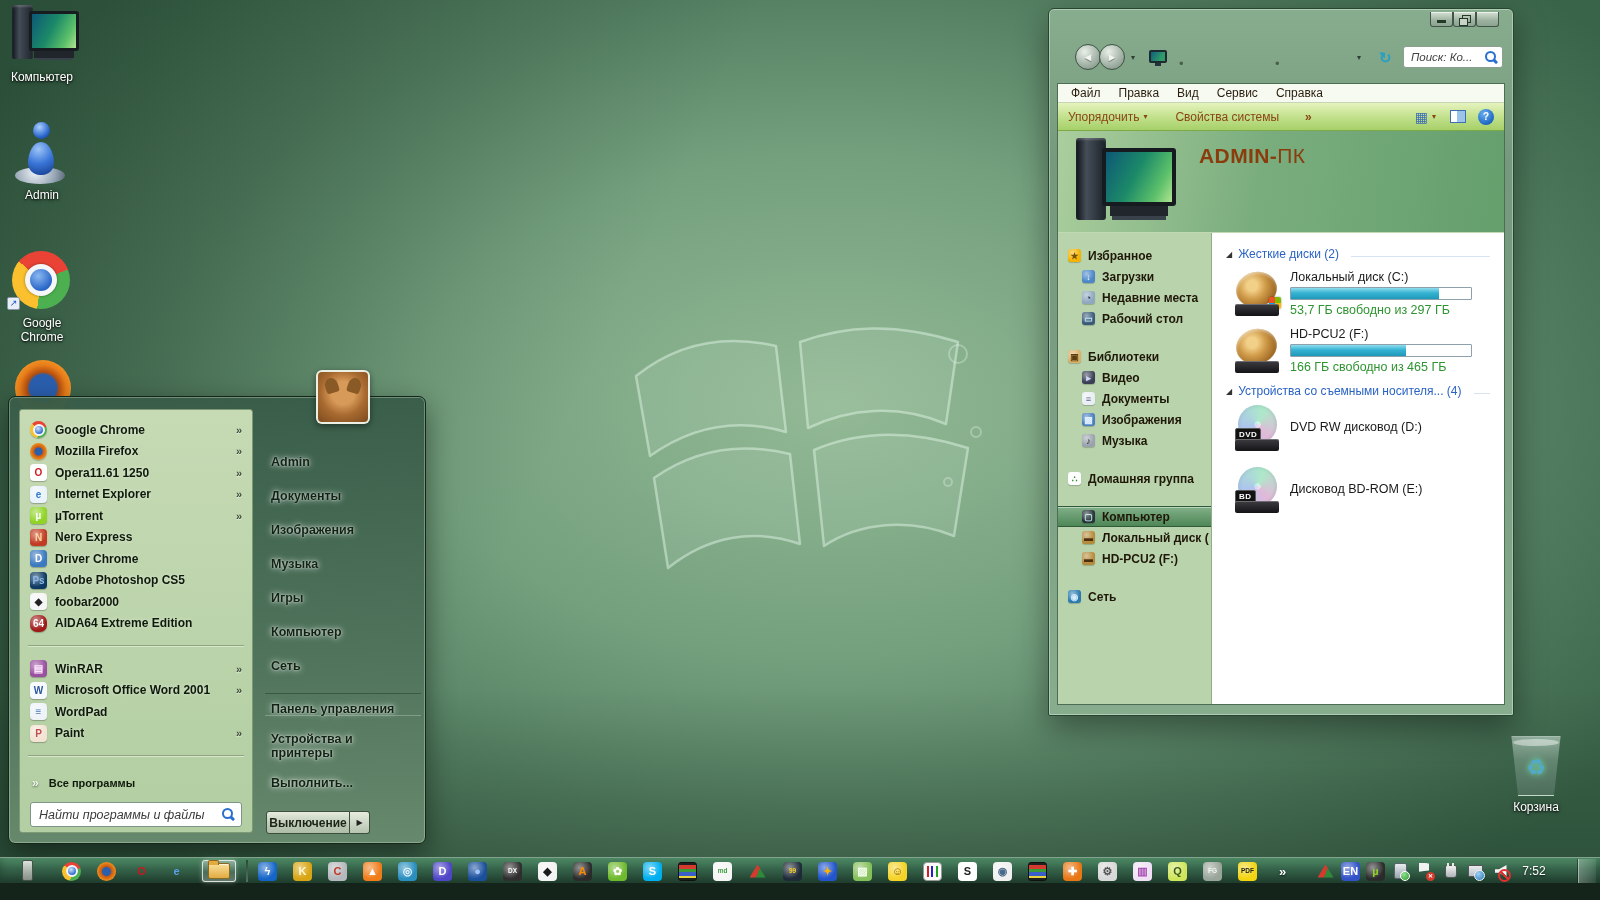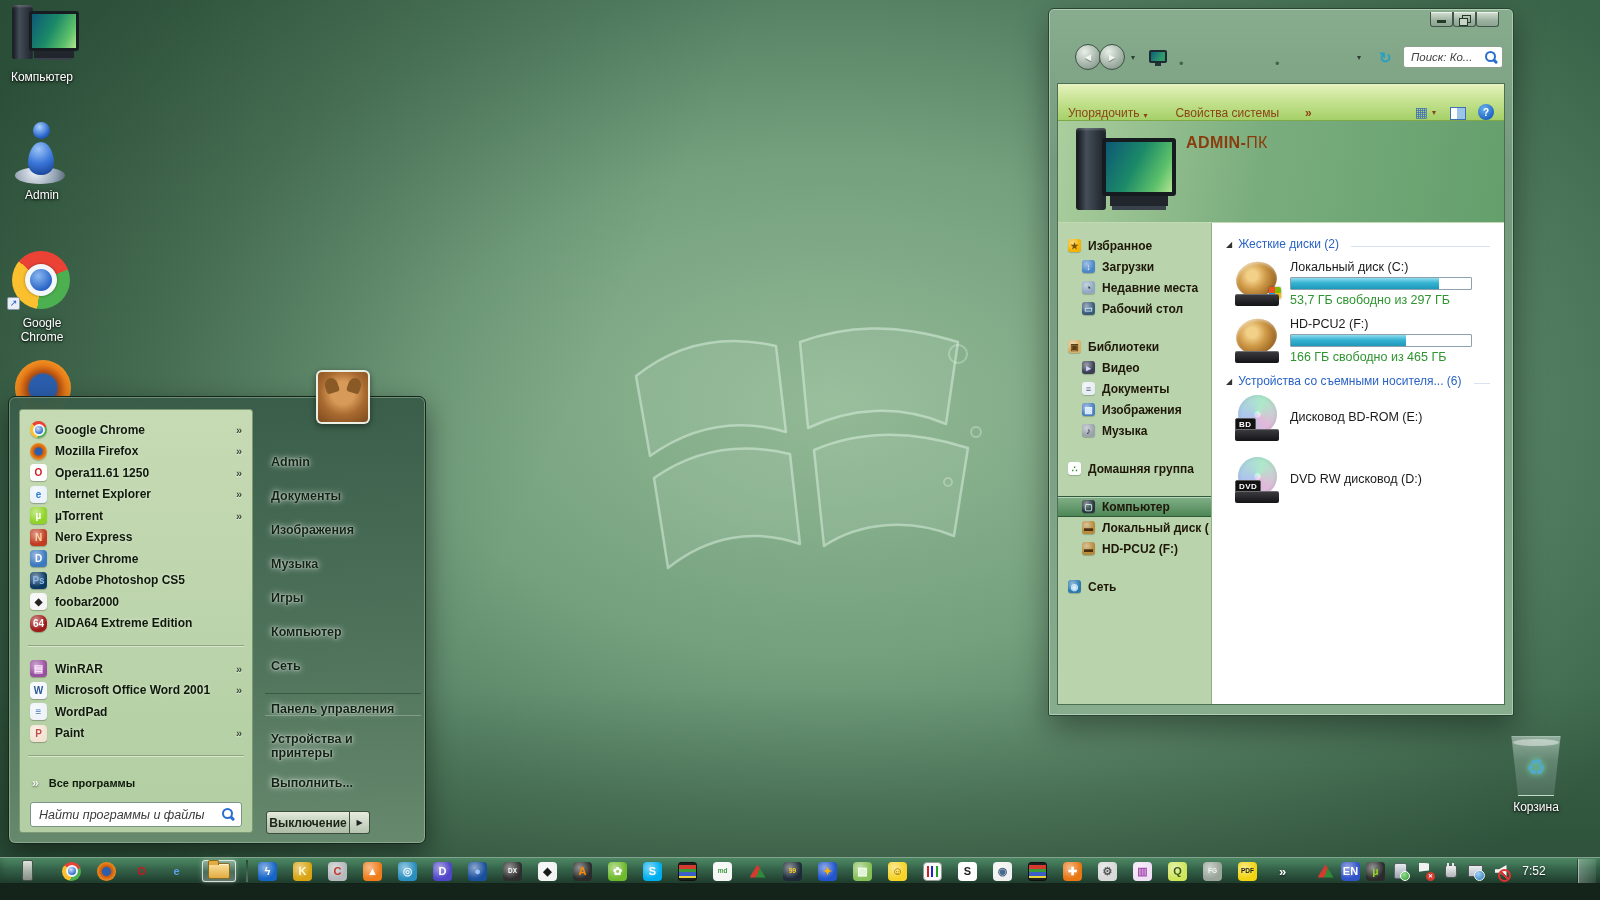--- a/index.html
+++ b/index.html
@@ -82,34 +82,34 @@
 #minipc::after{content:"";position:absolute;left:4px;bottom:-5px;width:6px;height:3px;background:#24323a}
 .bcdot{position:absolute;top:47px;font-size:13px;color:#13201685}
 #refresh{position:absolute;left:330px;top:40px;font-size:15px;color:#26a0c4;font-weight:bold}
 #esearchwrap{position:absolute;left:354px;top:37px;width:100px}
 #esearch{width:100%;height:22px;border:1px solid #8ba08f;border-radius:3px;background:#fff;padding:0 20px 0 7px;font-size:11.5px;font-family:"Liberation Sans",sans-serif}
 #esearch::placeholder{font-style:italic;color:#444}
 #esearchwrap .mag{right:5px;top:5px}
 #xinner{position:absolute;left:8px;right:8px;top:74px;bottom:10px;border:1px solid #4d6d55;background:#fff;display:flex;flex-direction:column}
 #xmenubar{height:19px;background:#f7faf0;border-bottom:1px solid #c5d6b4;display:flex;align-items:center;padding-left:4px}
 .xmenu-item{padding:0 9px;font-size:12px;color:#2a1e10}
-#xtoolbar{height:37px;background:linear-gradient(180deg,#e6f3be,#c6e392 45%,#a6d068);border-bottom:1px solid #7fa848;display:flex;align-items:flex-end;padding:0 10px;font-size:12px;color:#8a4516;position:relative}
+#xtoolbar{height:28px;background:linear-gradient(180deg,#e6f3be,#c6e392 45%,#a6d068);border-bottom:1px solid #7fa848;display:flex;align-items:center;padding:0 10px;font-size:12px;color:#8a4516;position:relative}
 #torg{font-weight:normal}
 .tdd{font-size:8px;margin-left:4px;color:#8a4516}
 #tprops{margin-left:28px}
 #tmore{margin-left:26px;font-weight:bold}
 #tviews{margin-left:auto;display:flex;align-items:center;color:#3f6fb5}
 #tviews .vg{font-size:14px}
 #tpane{width:16px;height:13px;border:1px solid #3f6fb5;background:linear-gradient(90deg,#fff 0 45%,#9cc3e8 45%);margin-left:14px}
 #thelp{width:16px;height:16px;border-radius:50%;background:radial-gradient(circle at 38% 30%,#6ab0f2,#1a62c0 75%);color:#fff;font-size:10px;font-weight:bold;display:flex;align-items:center;justify-content:center;margin-left:12px}
 #xheader{height:102px;background:linear-gradient(100deg,#abce9d,#7aad7e 45%,#649f6c);border-bottom:1px solid #c2dab2;position:relative}
 #bigpc{position:absolute;left:16px;top:5px;width:100px;height:94px}
 #bigpc::before{content:"";position:absolute;left:2px;top:2px;width:30px;height:82px;background:linear-gradient(90deg,#0e1318,#454e59 35%,#1b2127);border-radius:3px;box-shadow:inset 0 2px 2px rgba(255,255,255,.2)}
 #bigpc::after{content:"";position:absolute;left:28px;top:12px;width:66px;height:50px;border:4px solid #161b20;border-radius:3px;background:linear-gradient(118deg,#0d5876 0%,#1c8a68 45%,#5cc06a 78%,#b2e492 100%);box-shadow:0 18px 0 -8px #20262c,0 24px 0 -10px #39424b}
-#xtitle{position:absolute;left:128px;top:13px;font-size:16px;color:#8a3c0c;letter-spacing:.4px}
+#xtitle{position:absolute;left:141px;top:13px;font-size:21px;color:#8a3c0c;letter-spacing:.4px}
 #xtitle b{font-weight:bold}
 #xcontent{flex:1;display:flex;min-height:0}
 #xsidebar{width:154px;background:#b9d4ad;border-right:1px solid #90af86;padding-top:12px;overflow:hidden}
 .nav-row{height:21px;display:flex;align-items:center;gap:7px;font-size:12px;font-weight:bold;color:#1f1708;white-space:nowrap;cursor:default}
 .nav-row.k-gap{height:17px}
 .nav-row.sel{margin-left:0 !important;padding-left:24px;background:linear-gradient(180deg,#82b088,#4e8757);border-top:1px solid #2f5b38;border-bottom:1px solid #2f5b38;box-shadow:inset 0 1px 0 rgba(255,255,255,.45)}
 .nico{width:13px;height:13px;border-radius:3px;flex:0 0 13px;display:flex;align-items:center;justify-content:center;font-size:9px;font-weight:bold;box-shadow:0 1px 1px rgba(0,0,0,.2)}
 #xmain{flex:1;background:#fff;padding:6px 8px 0 14px;overflow:hidden}
 .sect{display:flex;align-items:center;margin-top:8px}
 .sect .ar{font-size:8px;color:#333;margin-right:6px}
@@ -353,20 +353,28 @@
     <span class="bcdot" style="left:130px">•</span>
     <span class="bcdot" style="left:226px">•</span>
     <span class="smallarr" style="left:308px;top:44px">▾</span>
     <span id="refresh">↻</span>
     <div id="esearchwrap">
       <input id="esearch" placeholder="Поиск: Ко..." style="">
       <span class="mag"></span>
     </div>
 
     <div id="xinner">
+      <div id="xmenubar">
+
+      <span class="xmenu-item">Файл</span>
+          <span class="xmenu-item">Правка</span>
+          <span class="xmenu-item">Вид</span>
+          <span class="xmenu-item">Сервис</span>
+          <span class="xmenu-item">Справка</span>
+        </div>
       <div id="xtoolbar">
         <span id="torg">Упорядочить</span>
         <span class="tdd">▾</span>
         <span id="tprops">Свойства системы</span>
         <span id="tmore">»</span>
         <span id="tviews">
             <span class="vg">▦</span>
             <span class="tdd">▾</span>
           </span>
         <span id="tpane"></span>
@@ -478,41 +486,41 @@
                 <div class="drv-name">HD-PCU2 (F:)</div>
                 <div class="drv-bar">
                     <span class="fill" style="width: 64%;"></span>
                   </div>
                 <div class="drv-free">166 ГБ свободно из 465 ГБ</div>
               </span>
             </div>
             </div>
           <div class="sect">
             <span class="ar">◢</span>
-            <span class="ttl">Устройства со съемными носителя... (6)</span>
+            <span class="ttl">Устройства со съемными носителя... (4)</span>
             <span class="ln"></span>
           </div>
           <div>
 
           <div class="drive opt">
+              <span class="optico">
+                  <span class="optibadge">DVD</span>
+                </span>
+              <span class="drv-main">
+                  <div class="drv-name">DVD RW дисковод (D:)</div>
+                </span>
+            </div>
+              <div class="drive opt">
               <span class="optico">
                   <span class="optibadge">BD</span>
                 </span>
               <span class="drv-main">
                   <div class="drv-name">Дисковод BD-ROM (E:)</div>
                 </span>
             </div>
-              <div class="drive opt">
-              <span class="optico">
-                  <span class="optibadge">DVD</span>
-                </span>
-              <span class="drv-main">
-                  <div class="drv-name">DVD RW дисковод (D:)</div>
-                </span>
-            </div>
             </div>
         </div>
       </div>
     </div>
   </div>
 
   <div id="taskbar">
     <div id="startslab"></div>
     <div id="tbicons">
 

